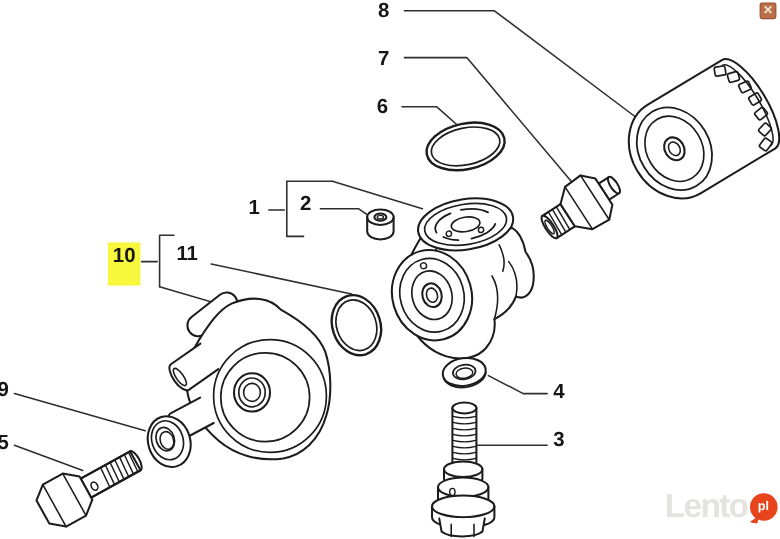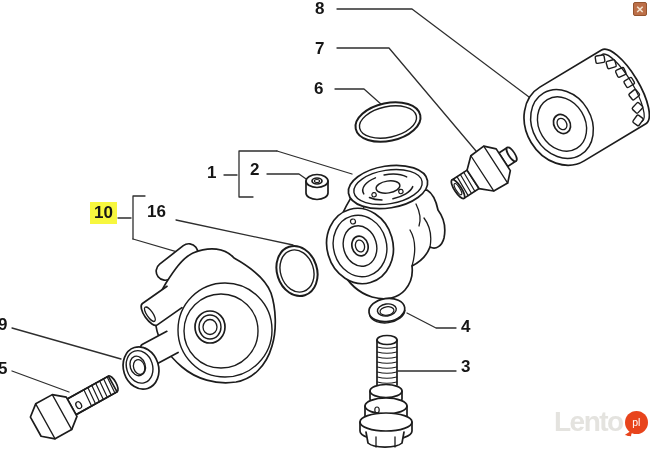--- a/index.html
+++ b/index.html
@@ -7,41 +7,41 @@
     position:relative;width:650px;height:449px;background:#fff;overflow:hidden;
     font-family:"Liberation Sans", sans-serif;
   }
   .art{position:absolute;left:0;top:0;color:var(--line,#1c1c1c);}
   .callout{
     position:absolute;font-weight:700;font-size:17px;line-height:1;
     color:#161616;letter-spacing:0;
   }
   .callout.hl{
     background:var(--highlight,#f7f73e);
-    padding:2px 4px 3px 4px;
+    padding:2px 4px 17px 4px;
     text-align:right;
   }
   .broken-icon{
     position:absolute;left:633px;top:2px;width:14px;height:14px;
     background:var(--icon-bg,#bc6f48);border:1px solid #94542f;border-radius:2px;
     box-sizing:border-box;display:flex;align-items:center;justify-content:center;
     color:var(--icon-glyph,#f4e4d0);font-size:10px;font-weight:700;cursor:pointer;
   }
   .watermark{
     position:absolute;left:554px;top:408px;display:flex;align-items:center;
   }
   .wm-text{
     font-size:28px;font-weight:800;letter-spacing:-1.5px;
     color:var(--wm-gray,#e4e3df);line-height:1;
   }
   .wm-badge{
     position:relative;margin-left:2px;width:23px;height:23px;border-radius:50%;
     background:var(--wm-red,#e8441c);color:var(--wm-badge-text,#fff);
     display:flex;align-items:center;justify-content:center;
-    font-size:10.5px;font-weight:400;line-height:1;
+    font-size:10.5px;font-weight:700;line-height:1;
   }
   .wm-badge::after{
     content:"";position:absolute;left:0px;bottom:-2px;width:7px;height:7px;
     background:var(--wm-red,#e8441c);
     clip-path:polygon(0 100%,100% 0,100% 100%);
     transform:rotate(12deg);
   }
 </style>
 </head>
 <body>
@@ -240,21 +240,21 @@
   <div class="callout" style="left:207px;top:164px">1</div>
   <div class="callout" style="left:250px;top:161px">2</div>
   <div class="callout" style="left:461px;top:358px">3</div>
   <div class="callout" style="left:461px;top:318px">4</div>
   <div class="callout" style="left:-2px;top:360px">5</div>
   <div class="callout" style="left:314px;top:80px">6</div>
   <div class="callout" style="left:315px;top:40px">7</div>
   <div class="callout" style="left:315px;top:0px">8</div>
   <div class="callout" style="left:-2px;top:316px">9</div>
   <div class="callout hl" style="left:90px;top:202px">10</div>
-  <div class="callout" style="left:147px;top:203px">16</div>
+  <div class="callout" style="left:147px;top:203px">11</div>
 
   <div class="broken-icon">✕</div>
 
   <div class="watermark">
     <span class="wm-text">Lento</span>
     <span class="wm-badge">pl</span>
   </div>
 
 </div>
 

